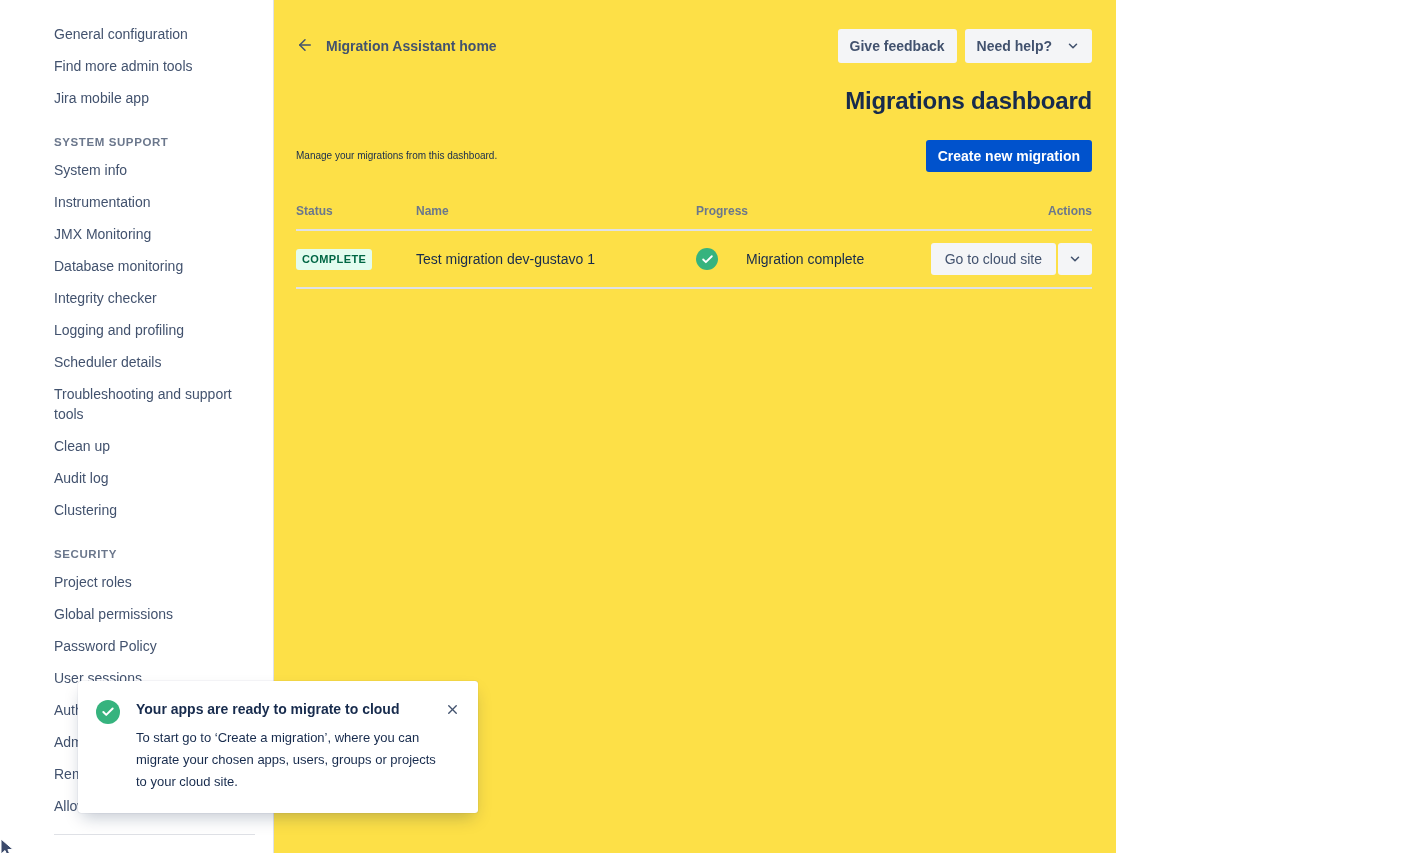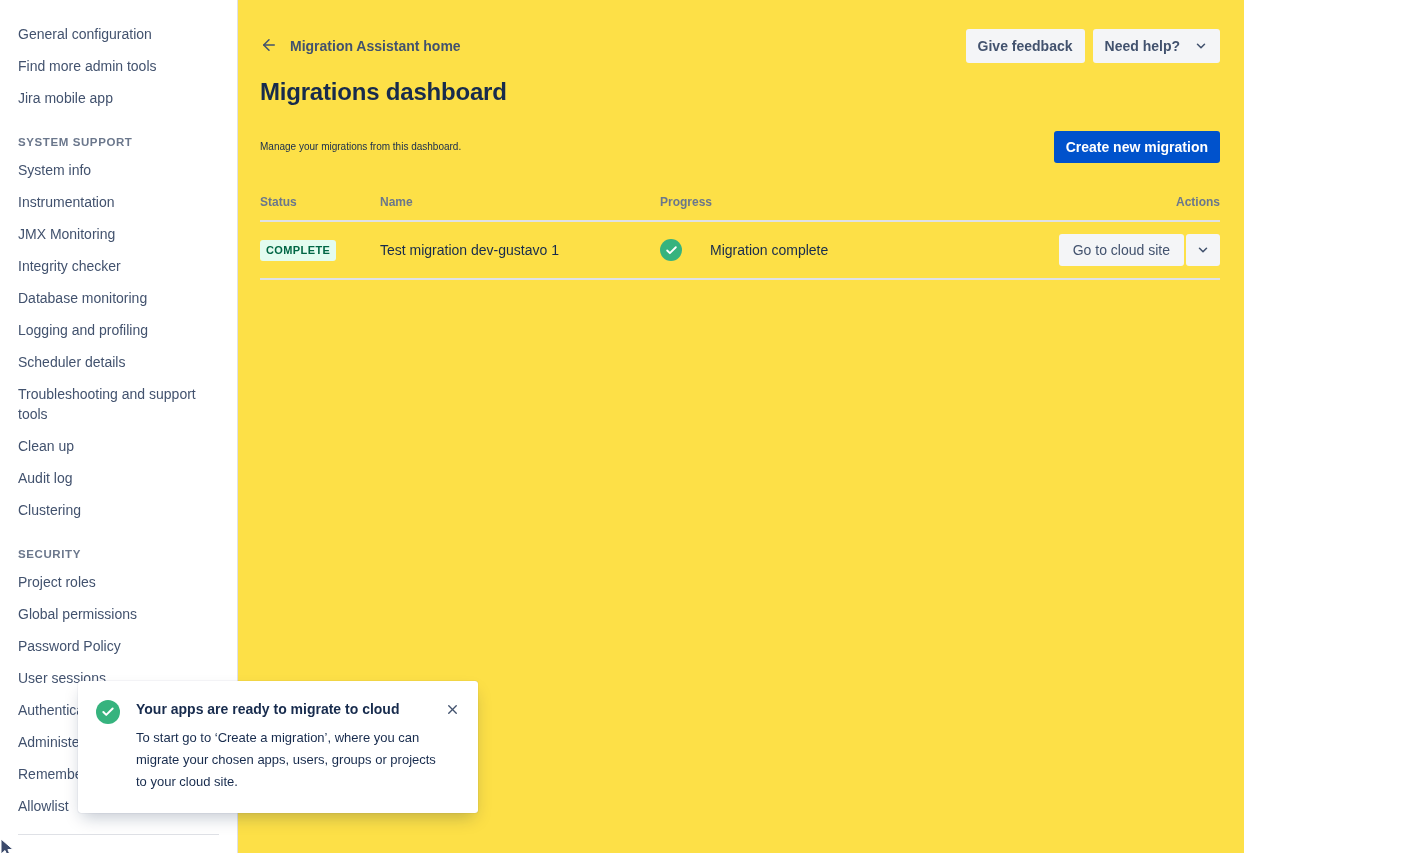--- a/index.html
+++ b/index.html
@@ -14,23 +14,24 @@
   body {
     font-family: "Liberation Sans", sans-serif;
     background: #ffffff;
     color: #42526E;
     font-size: 14px;
     -webkit-font-smoothing: antialiased;
   }
 
   .app {
     display: flex;
-    width: 1244px;
+    width: 1116px;
     height: 853px;
     position: relative;
+    padding-left: 36px;
   }
 
   
   .sidebar {
     width: 238px;
     min-width: 238px;
     height: 853px;
     background: #ffffff;
     border-right: 1px solid #DFE1E6;
     padding-top: 18px;
@@ -121,21 +122,22 @@
     padding: 0 24px 0 22px;
     max-width: 1166px;
   }
 
   .page-title {
     font-size: 24px;
     line-height: 28px;
     font-weight: 600;
     color: #172B4D;
     letter-spacing: -0.2px;
-    margin-top: 12px;
+    margin-top: 21px;
+    text-align: right;
   }
 
   .subhead-row {
     display: flex;
     align-items: center;
     justify-content: space-between;
     margin-top: 24px;
     min-height: 34px;
   }
 
@@ -321,22 +323,22 @@
 
     <a class="nav-item">General configuration</a>
     <a class="nav-item">Find more admin tools</a>
     <a class="nav-item">Jira mobile app</a>
 
     <div class="nav-heading">SYSTEM SUPPORT</div>
 
     <a class="nav-item">System info</a>
     <a class="nav-item">Instrumentation</a>
     <a class="nav-item">JMX Monitoring</a>
+    <a class="nav-item">Database monitoring</a>
     <a class="nav-item">Integrity checker</a>
-    <a class="nav-item">Database monitoring</a>
     <a class="nav-item">Logging and profiling</a>
     <a class="nav-item">Scheduler details</a>
     <a class="nav-item">Troubleshooting and support tools</a>
     <a class="nav-item">Clean up</a>
     <a class="nav-item">Audit log</a>
     <a class="nav-item">Clustering</a>
 
     <div class="nav-heading">SECURITY</div>
 
     <a class="nav-item">Project roles</a>

